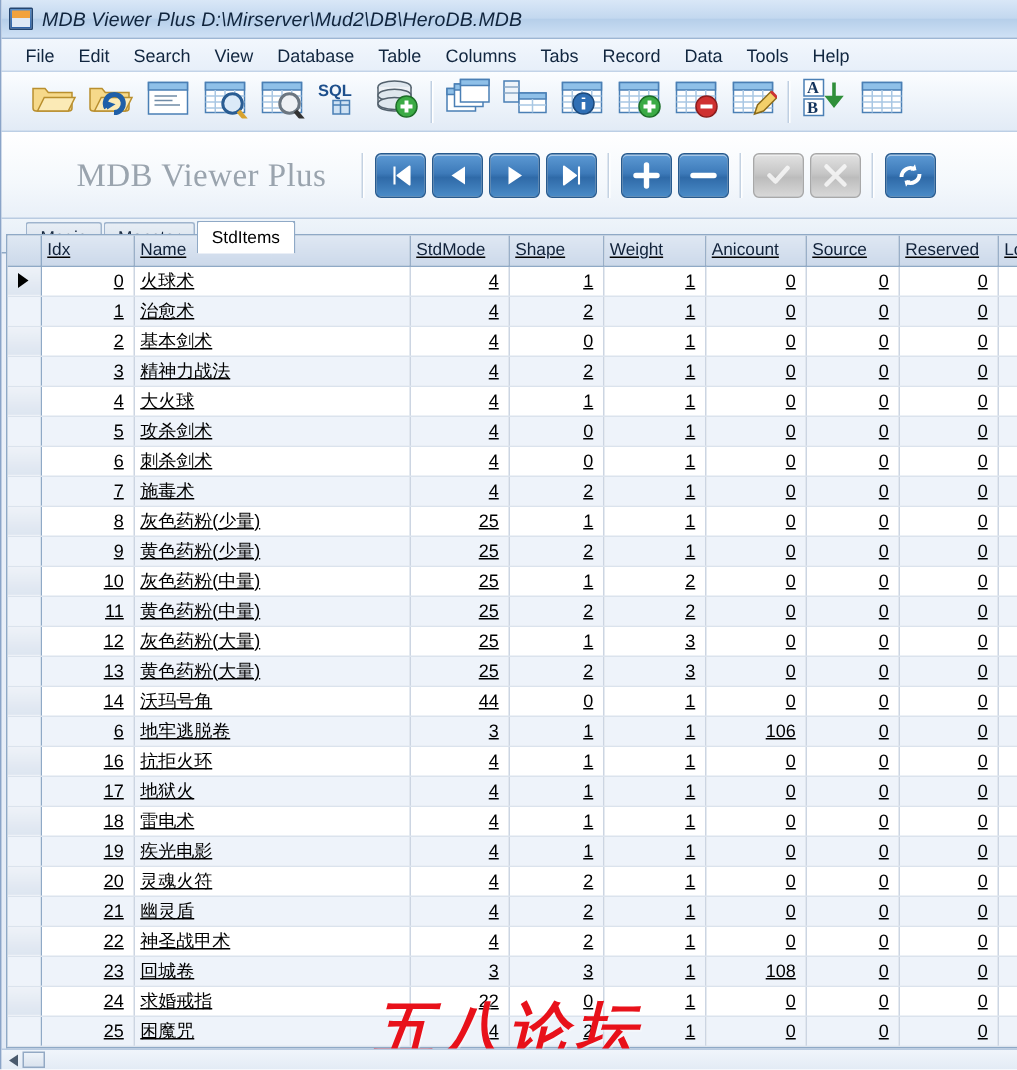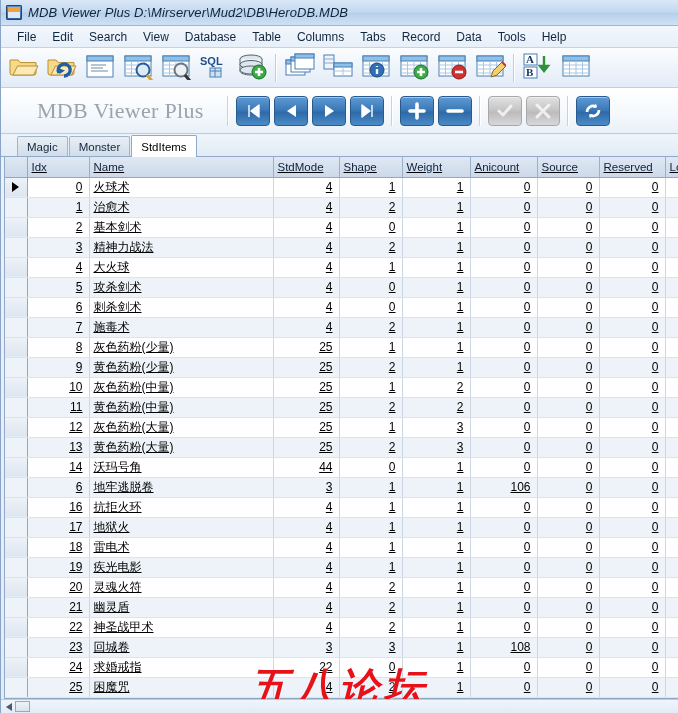--- a/index.html
+++ b/index.html
@@ -68,44 +68,44 @@
     cursor: default;
     white-space: nowrap;
   }
 
   
   .toolbar {
     height: 40px;
     background: linear-gradient(180deg,#fbfdff 0%,#edf3fa 55%,#e2ebf6 100%);
     border-bottom: 1px solid #bccfe5;
     display: flex; align-items: center;
-    padding-left: 6px;
+    padding-left: 18px;
     gap: 4px;
     overflow: hidden;
   }
   .tb-btn {
     width: 34px; height: 34px;
     display: flex; align-items: center; justify-content: center;
     flex: 0 0 auto;
     border-radius: 2px;
   }
   .tb-sep {
     width: 2px; height: 28px;
     border-left: 1px solid #bfcfe2;
     border-right: 1px solid #ffffff;
     flex: 0 0 auto; margin: 0 2px;
   }
 
   
   .navbar {
-    height: 46px;
+    height: 58px;
     background: linear-gradient(180deg,#ffffff 0%,#f4f8fc 60%,#e9f0f8 100%);
     border-bottom: 1px solid #b9cbe1;
     display: flex; align-items: center;
-    padding-left: 10px;
+    padding-left: 24px;
   }
   .brand {
     font-family: "Liberation Serif", "DejaVu Serif", serif;
     font-size: 22px;
     color: #9aa4ae;
     padding: 0 18px 0 26px;
     white-space: nowrap;
     letter-spacing: 0.3px;
   }
   .nav-sep {

